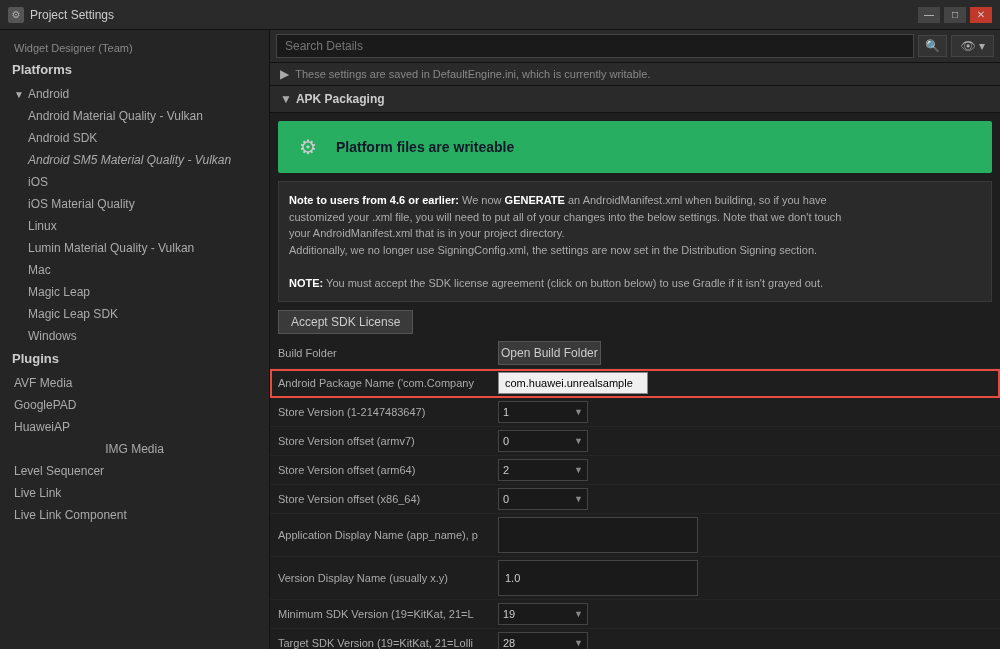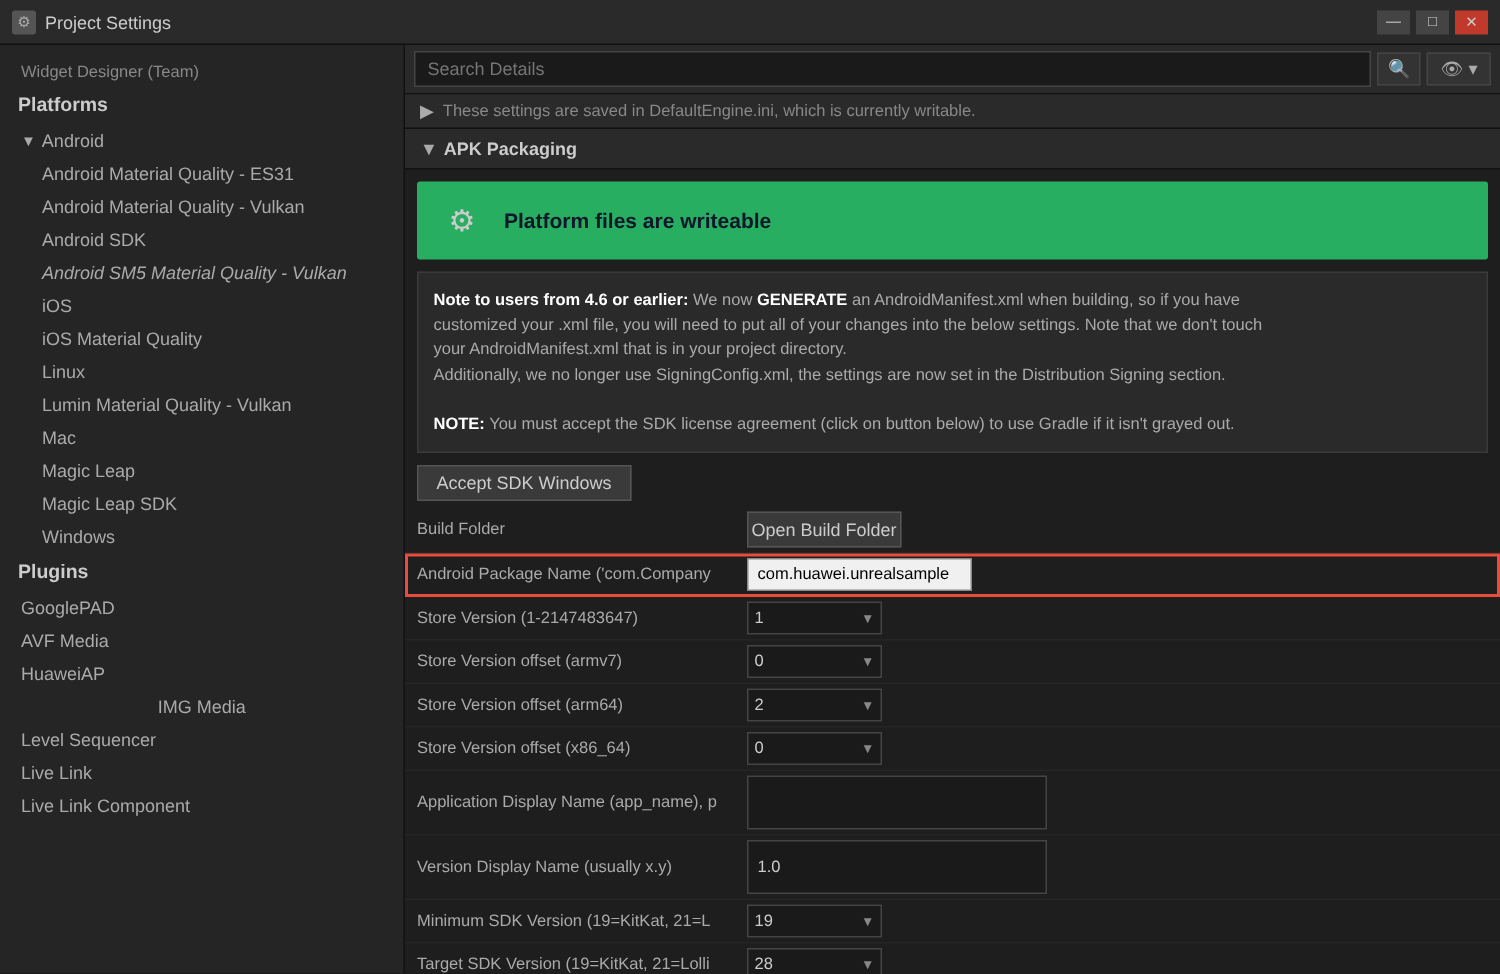--- a/index.html
+++ b/index.html
@@ -331,36 +331,35 @@
 
   <div class="sidebar">
     <div class="sidebar-item" style="color:#888;font-size:11px;">Widget Designer (Team)</div>
 
     <div class="sidebar-section-header">Platforms</div>
 
     <div class="sidebar-item parent">
       <span class="arrow">▼</span>
       <span>Android</span>
     </div>
-    <div class="sidebar-item" style="padding-left:28px;">Android Material Quality - ES31</div>
     <div class="sidebar-item" style="padding-left:28px;">Android Material Quality - Vulkan</div>
     <div class="sidebar-item" style="padding-left:28px;">Android SDK</div>
     <div class="sidebar-item" style="padding-left:28px;font-style:italic;">Android SM5 Material Quality - Vulkan</div>
     <div class="sidebar-item" style="padding-left:28px;">iOS</div>
     <div class="sidebar-item" style="padding-left:28px;">iOS Material Quality</div>
     <div class="sidebar-item" style="padding-left:28px;">Linux</div>
     <div class="sidebar-item" style="padding-left:28px;">Lumin Material Quality - Vulkan</div>
     <div class="sidebar-item" style="padding-left:28px;">Mac</div>
     <div class="sidebar-item" style="padding-left:28px;">Magic Leap</div>
     <div class="sidebar-item" style="padding-left:28px;">Magic Leap SDK</div>
     <div class="sidebar-item" style="padding-left:28px;">Windows</div>
 
     <div class="sidebar-section-header">Plugins</div>
+    <div class="sidebar-item" style="padding-left:14px;">AVF Media</div>
     <div class="sidebar-item" style="padding-left:14px;">GooglePAD</div>
-    <div class="sidebar-item" style="padding-left:14px;">AVF Media</div>
     <div class="sidebar-item" style="padding-left:14px;">HuaweiAP</div>
     <div class="sidebar-item" style="padding-left:14px;text-align:center;">IMG Media</div>
     <div class="sidebar-item" style="padding-left:14px;">Level Sequencer</div>
     <div class="sidebar-item" style="padding-left:14px;">Live Link</div>
     <div class="sidebar-item" style="padding-left:14px;">Live Link Component</div>
   </div>
 
   <div class="content">
 
     <div class="search-bar">
@@ -389,21 +388,21 @@
       <div class="note-box">
         <div><strong>Note to users from 4.6 or earlier:</strong> We now <strong>GENERATE</strong> an AndroidManifest.xml when building, so if you have</div>
         <div>customized your .xml file, you will need to put all of your changes into the below settings. Note that we don't touch</div>
         <div>your AndroidManifest.xml that is in your project directory.</div>
         <div>Additionally, we no longer use SigningConfig.xml, the settings are now set in the Distribution Signing section.</div>
         <br>
         <div><strong>NOTE:</strong> You must accept the SDK license agreement (click on button below) to use Gradle if it isn't grayed out.</div>
       </div>
 
       <div class="sdk-row">
-        <button class="sdk-btn">Accept SDK Windows</button>
+        <button class="sdk-btn">Accept SDK License</button>
       </div>
 
       <div class="settings-table">
 
         <div class="setting-row">
           <div class="setting-label">Build Folder</div>
           <div class="setting-value">
             <button class="open-btn">Open Build Folder</button>
           </div>
         </div>

